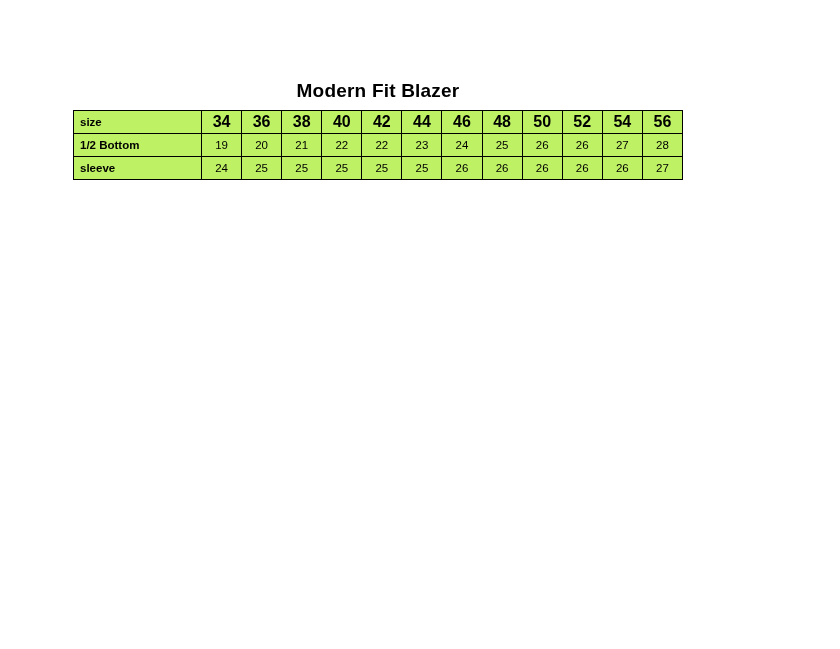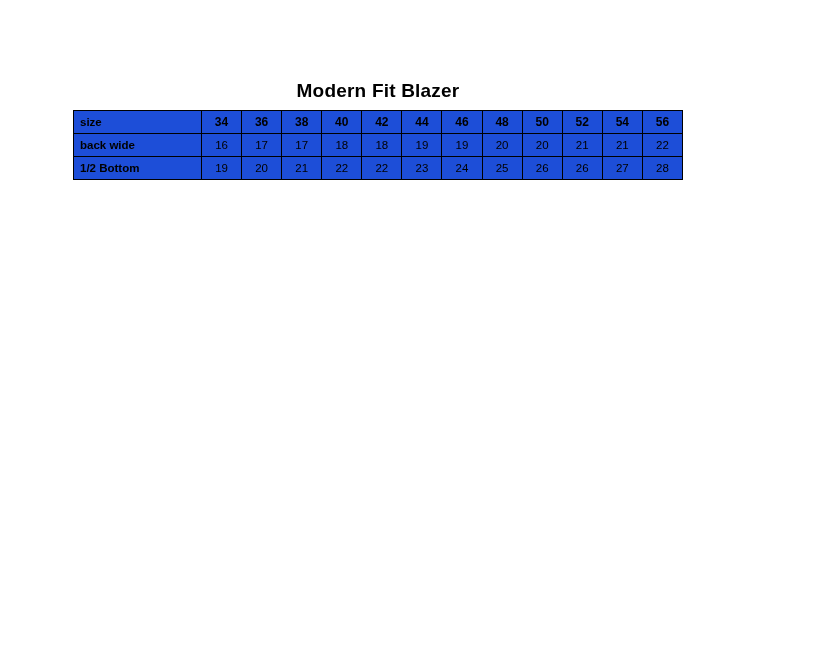--- a/index.html
+++ b/index.html
@@ -36,21 +36,21 @@
   .table-wrap {
     position: absolute;
     left: 73px;
     top: 110px;
     width: 610px;
   }
   table.size-chart {
     border-collapse: collapse;
     table-layout: fixed;
     width: 610px;
-    background: #1d4ed8;
+    background: #bef264;
   }
   table.size-chart td,
   table.size-chart th {
     border: 1px solid #000000;
     height: 23px;
     font-size: 11.5px;
     font-weight: normal;
     padding: 0 6px;
     text-align: center;
     vertical-align: middle;
@@ -58,21 +58,21 @@
   }
   table.size-chart th.row-head,
   table.size-chart td.row-head {
     text-align: left;
     font-weight: bold;
     width: 128px;
     padding-left: 6px;
   }
   table.size-chart th.col-head {
     font-weight: bold;
-    font-size: 12px;
+    font-size: 16px;
   }
   table.size-chart td.val {
     font-weight: normal;
   }
 </style>
 </head>
 <body>
 
 <div class="page">
 
@@ -92,46 +92,46 @@
             <th class="col-head">46</th>
             <th class="col-head">48</th>
             <th class="col-head">50</th>
             <th class="col-head">52</th>
             <th class="col-head">54</th>
             <th class="col-head">56</th>
           </tr>
       </thead>
       <tbody>
           <tr>
-            <td class="row-head">back wide</td>
-            <td class="val">16</td>
-            <td class="val">17</td>
-            <td class="val">17</td>
-            <td class="val">18</td>
-            <td class="val">18</td>
-            <td class="val">19</td>
-            <td class="val">19</td>
-            <td class="val">20</td>
-            <td class="val">20</td>
-            <td class="val">21</td>
-            <td class="val">21</td>
-            <td class="val">22</td>
-          </tr>
-          <tr>
             <td class="row-head">1/2 Bottom</td>
             <td class="val">19</td>
             <td class="val">20</td>
             <td class="val">21</td>
             <td class="val">22</td>
             <td class="val">22</td>
             <td class="val">23</td>
             <td class="val">24</td>
             <td class="val">25</td>
             <td class="val">26</td>
             <td class="val">26</td>
             <td class="val">27</td>
             <td class="val">28</td>
           </tr>
+          <tr>
+            <td class="row-head">sleeve</td>
+            <td class="val">24</td>
+            <td class="val">25</td>
+            <td class="val">25</td>
+            <td class="val">25</td>
+            <td class="val">25</td>
+            <td class="val">25</td>
+            <td class="val">26</td>
+            <td class="val">26</td>
+            <td class="val">26</td>
+            <td class="val">26</td>
+            <td class="val">26</td>
+            <td class="val">27</td>
+          </tr>
         </tbody>
     </table>
   </div>
 
 </div>
 
 </body></html>

